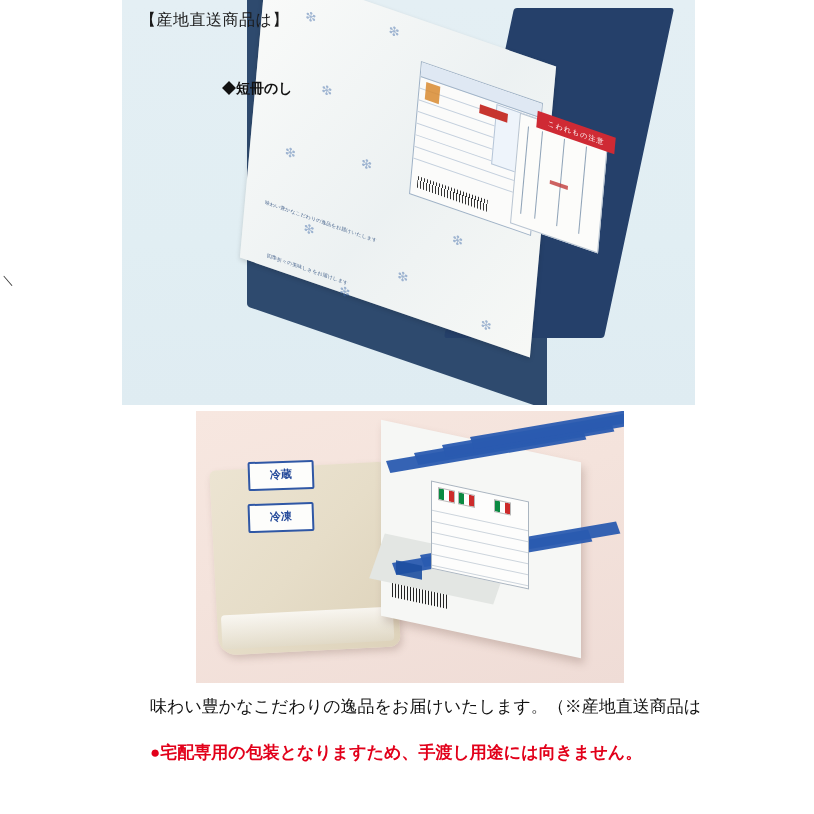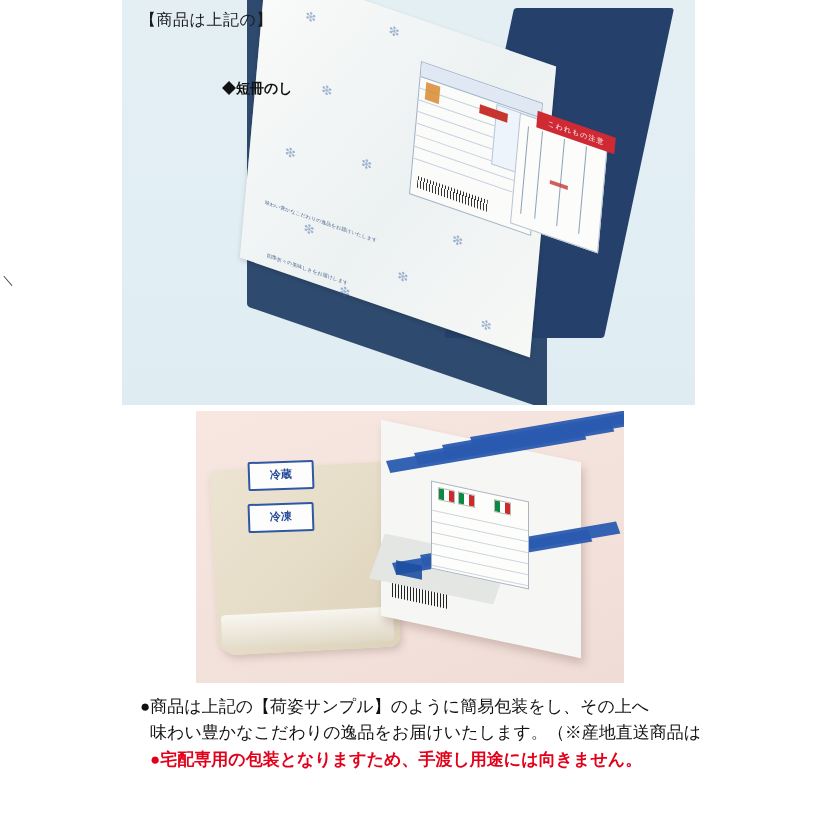--- a/index.html
+++ b/index.html
@@ -353,21 +353,21 @@
     width: 640px;
     font-size: 17px;
     line-height: 1.55;
     color: #111111;
   }
   .caption .ln { white-space: nowrap; }
   .caption .indent { padding-left: 10px; }
   .caption .warn {
     color: #e2001a;
     font-weight: bold;
-    margin-top: 0;
+    margin-top: 20px;
   }
 </style>
 </head>
 <body>
 
 <div class="photo-top">
 
   <div class="box-wrap">
     <div class="box-side"></div>
     <div class="box-side2"></div>
@@ -413,21 +413,21 @@
       <div class="noshi-line" style="top:10px; height:90px;"></div>
       <div class="noshi-line" style="left:22px; top:10px; height:90px;"></div>
       <div class="noshi-line" style="left:44px; top:10px; height:90px;"></div>
       <div class="noshi-line" style="left:66px; top:10px; height:90px;"></div>
       <div class="noshi-red"></div>
     </div>
 
     <div class="fragile-tag">こわれもの注意</div>
   </div>
 
-  <div class="label-nisugata">【商品は上記の】</div>
+  <div class="label-nisugata">【産地直送商品は】</div>
   <div class="label-tanzaku">◆短冊のし</div>
 </div>
 
 <div class="tiny-mark">＼</div>
 
 <div class="photo-bottom">
 
   <div class="bag">
     <div class="bag-fold"></div>
   </div>
@@ -456,16 +456,15 @@
       <div class="cs-row"></div>
       <div class="cs-row"></div>
     </div>
   </div>
 
   <div class="yamato-mark"></div>
   <div class="carton-barcode"></div>
 </div>
 
 <div class="caption">
-  <div class="ln">●商品は上記の【荷姿サンプル】のように簡易包装をし、その上へ</div>
   <div class="ln indent">味わい豊かなこだわりの逸品をお届けいたします。（※産地直送商品は</div>
   <div class="ln warn indent">●宅配専用の包装となりますため、手渡し用途には向きません。</div>
 </div>
 
 </body></html>

